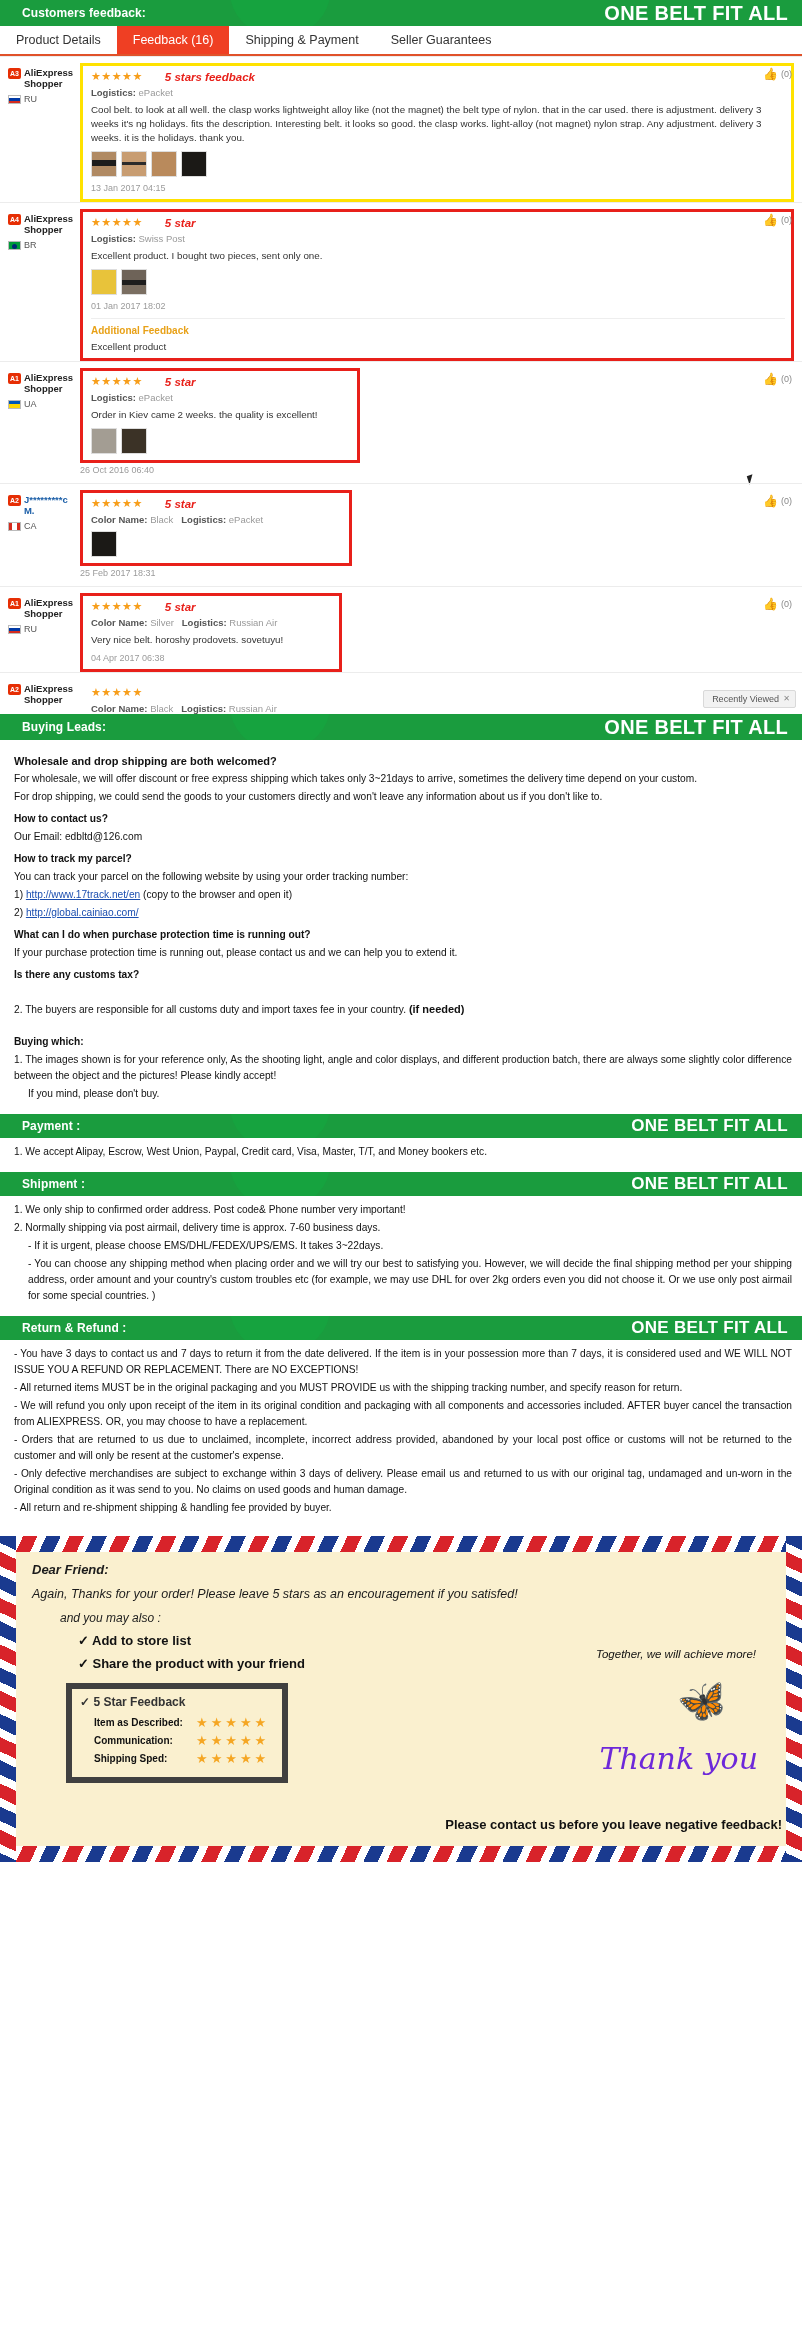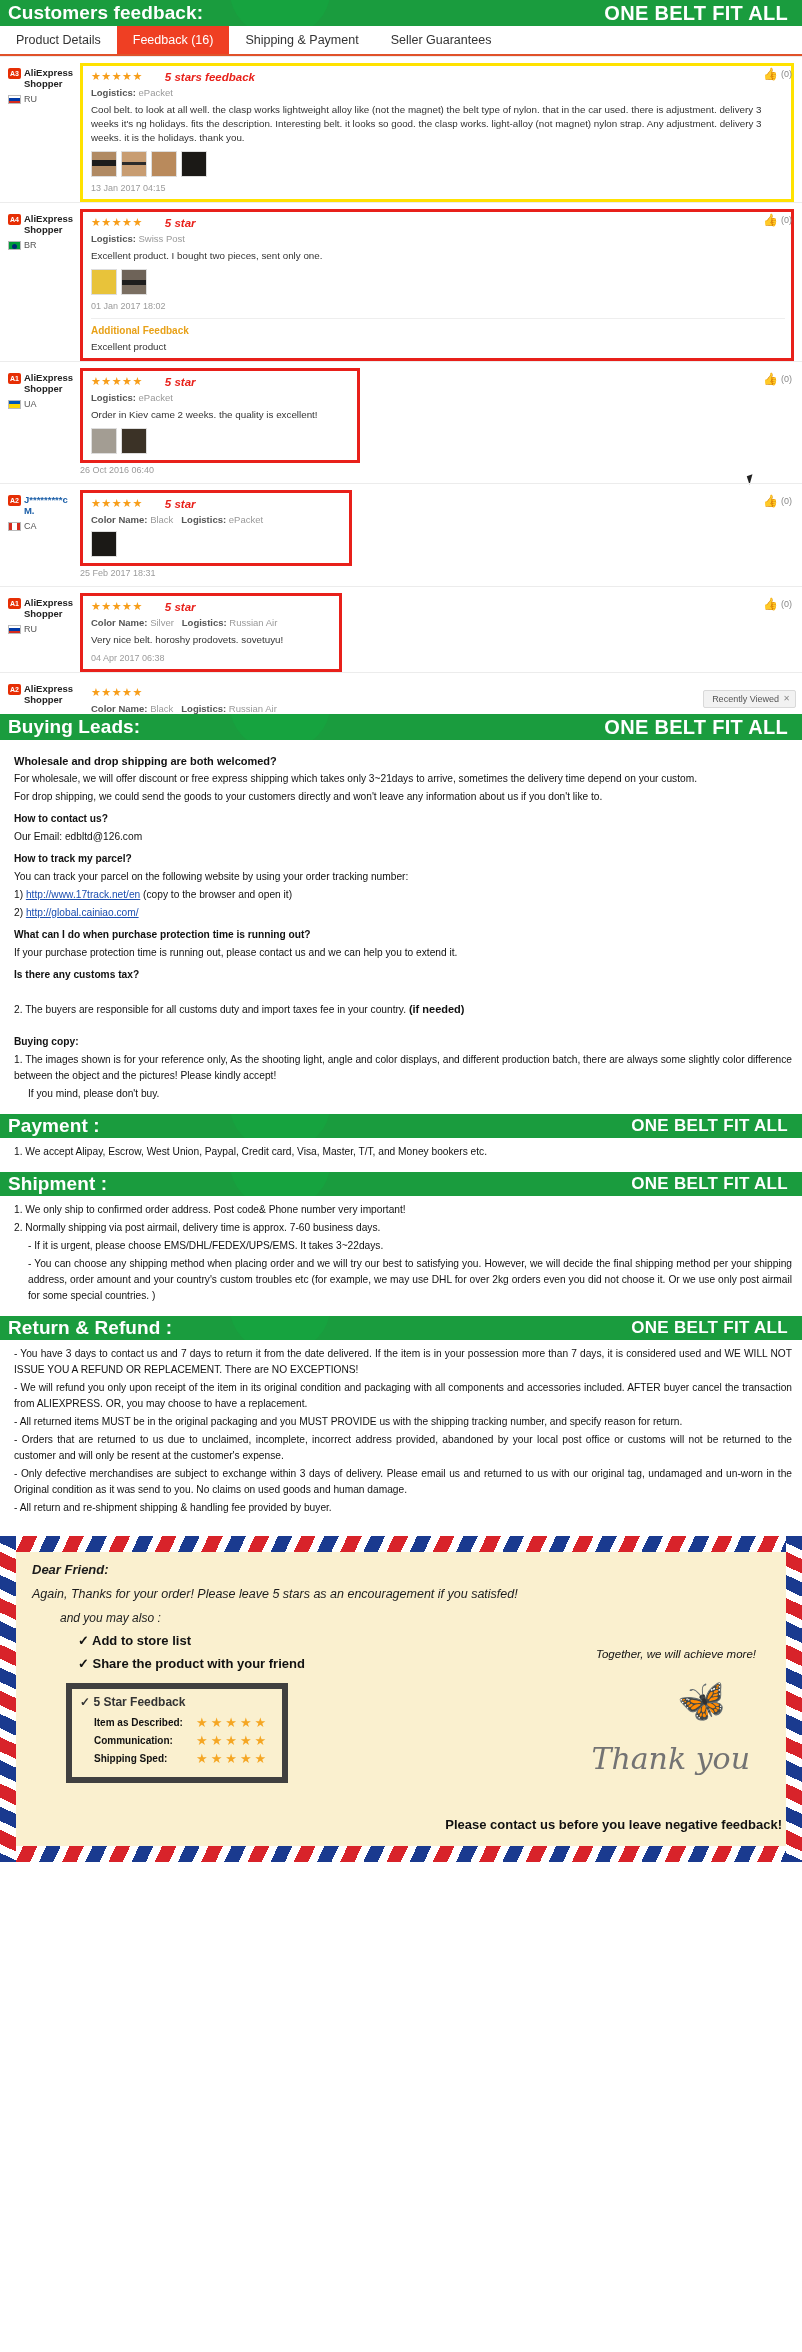--- a/index.html
+++ b/index.html
@@ -12,21 +12,21 @@
     -webkit-font-smoothing:antialiased;
   }
   .page { width:802px; margin:0 auto; position:relative; }
 
   
   .banner {
     position:relative; height:26px; background:#1a9c3e; color:#fff;
     display:flex; align-items:center; overflow:hidden;
   }
   .banner .btitle {
-    font-size:19px; font-weight:bold; padding-left:8px; letter-spacing:.1px;
+    font-size:12px; font-weight:bold; padding-left:22px; letter-spacing:.1px;
     position:relative; z-index:3;
   }
   .banner .ribbon {
     position:absolute; left:230px; top:-8px; width:100px; height:42px;
     background:#16a33f; border-radius:0 0 46px 46px; z-index:2;
   }
   .banner .bslogan {
     position:absolute; right:14px; top:50%; transform:translateY(-50%);
     font-size:20px; font-weight:bold; letter-spacing:.3px; z-index:3;
     color:#ffffff;
@@ -156,22 +156,22 @@
   .fbbox {
     border:6px solid #404040; margin:12px 0 0 34px; width:222px; padding:6px 8px 8px 8px;
     background:transparent;
   }
   .fbbox .ttl { font-weight:bold; font-size:12px; margin-bottom:6px; }
   .fbrow { display:flex; align-items:center; gap:6px; margin:3px 0 3px 14px; }
   .fblabel { font-size:10px; font-weight:bold; width:96px; color:#111; }
   .gstars { color:#f5a623; font-size:13px; letter-spacing:3px; }
   .butterfly { position:absolute; right:54px; top:116px; font-size:40px; color:#2f7fd6; transform:rotate(-12deg); }
   .thankyou {
-    position:absolute; right:32px; bottom:56px;
-    font-family:"DejaVu Serif", serif; font-style:italic; font-size:30px; color:#737373;
+    position:absolute; right:24px; bottom:56px;
+    font-family:"DejaVu Serif", serif; font-style:italic; font-size:30px; color:#6d28d9;
   }
   .contact {
     text-align:right; font-weight:bold; font-size:13px; color:#111;
     margin-top:34px;
   }
 </style>
 </head>
 <body>
 
 <div class="page">
@@ -409,21 +409,21 @@
     <p class="q">What can I do when purchase protection time is running out?</p>
     <p>If your purchase protection time is running out, please contact us and we can help you to extend it.</p>
     <p class="q">Is there any customs tax?</p>
     <div class="gap"></div>
     <div class="gap"></div>
     <p>
       <span>2. The buyers are responsible for all customs duty and import taxes fee in your country.</span>
       <span class="nb" style="font-size:11px;">(if needed)</span>
     </p>
     <div class="gap"></div>
-    <p class="q">Buying copy:</p>
+    <p class="q">Buying which:</p>
     <p>1. The images shown is for your reference only, As the shooting light, angle and color displays, and different production batch, there are always some slightly color difference between the object and the pictures! Please kindly accept!</p>
     <p class="ind">If you mind, please don't buy.</p>
   </div>
 
   <div class="banner thin">
     <div class="ribbon"></div>
     <div class="btitle">Payment :</div>
     <div class="bslogan">ONE BELT FIT ALL</div>
   </div>
   <div class="info">
@@ -442,22 +442,22 @@
     <p class="ind">- You can choose any shipping method when placing order and we will try our best to satisfying you. However, we will decide the final shipping method per your shipping address, order amount and your country's custom troubles etc (for example, we may use DHL for over 2kg orders even you did not choose it. Or we use only post airmail for some special countries. )</p>
   </div>
 
   <div class="banner thin">
     <div class="ribbon"></div>
     <div class="btitle">Return &amp; Refund :</div>
     <div class="bslogan">ONE BELT FIT ALL</div>
   </div>
   <div class="info">
     <p>- You have 3 days to contact us and 7 days to return it from the date delivered. If the item is in your possession more than 7 days, it is considered used and WE WILL NOT ISSUE YOU A REFUND OR REPLACEMENT. There are NO EXCEPTIONS!</p>
+    <p>- All returned items MUST be in the original packaging and you MUST PROVIDE us with the shipping tracking number, and specify reason for return.</p>
     <p>- We will refund you only upon receipt of the item in its original condition and packaging with all components and accessories included. AFTER buyer cancel the transaction from ALIEXPRESS. OR, you may choose to have a replacement.</p>
-    <p>- All returned items MUST be in the original packaging and you MUST PROVIDE us with the shipping tracking number, and specify reason for return.</p>
     <p>- Orders that are returned to us due to unclaimed, incomplete, incorrect address provided, abandoned by your local post office or customs will not be returned to the customer and will only be resent at the customer's expense.</p>
     <p>- Only defective merchandises are subject to exchange within 3 days of delivery. Please email us and returned to us with our original tag, undamaged and un-worn in the Original condition as it was send to you. No claims on used goods and human damage.</p>
     <p>- All return and re-shipment shipping &amp; handling fee provided by buyer.</p>
   </div>
 
   <div class="envelope">
     <div class="env-edge env-top"></div>
     <div class="env-edge env-bottom"></div>
     <div class="env-edge env-left"></div>
     <div class="env-edge env-right"></div>

